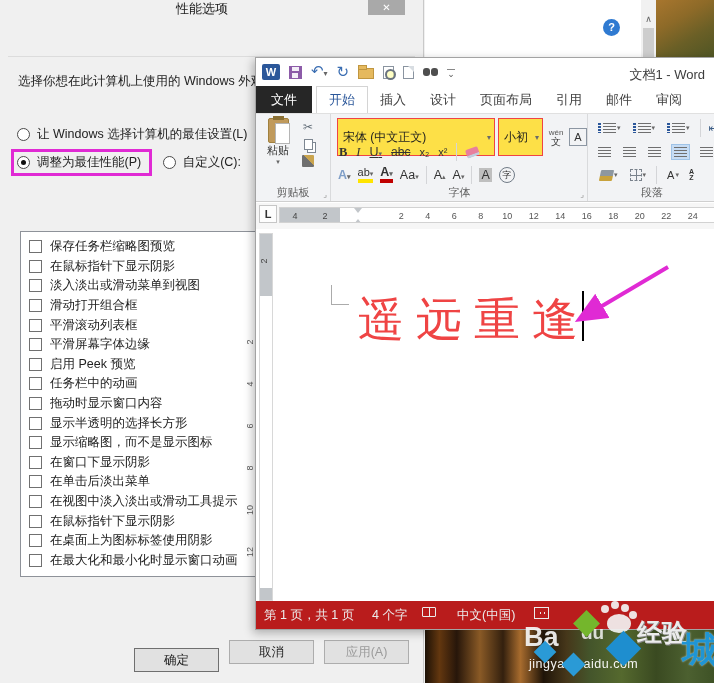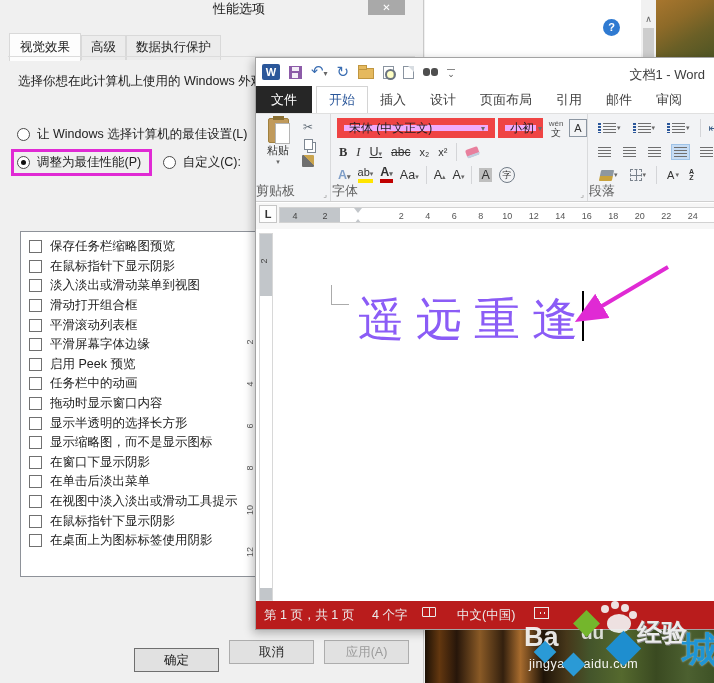--- a/index.html
+++ b/index.html
@@ -2,21 +2,21 @@
 <html><head>
 <meta charset="utf-8">
 <style>
   html,body{margin:0;padding:0;background:#d8d8d8;}
   .stage{position:relative;width:714px;height:683px;overflow:hidden;background:#f0f0f0;
          font-family:"Liberation Sans",sans-serif;color:#222;}
   .stage *{box-sizing:border-box;}
 
   
   .dlg{position:absolute;left:0;top:0;width:424px;height:683px;background:#f0f0f0;border-right:1px solid #c9c9c9;}
-  .dlg-title{position:absolute;left:176px;top:0;font-size:13px;color:#1b1b1b;white-space:nowrap;margin-left:37px;}
+  .dlg-title{position:absolute;left:176px;top:0;font-size:13px;color:#1b1b1b;white-space:nowrap;}
   .dlg-close{position:absolute;left:368px;top:0;width:37px;height:15px;background:#a9a9a9;color:#fff;
              font-size:10px;line-height:15px;text-align:center;}
   .tabs{position:absolute;left:9px;top:32px;display:flex;align-items:flex-end;}
   .tab{background:#ececec;border:1px solid #d9d9d9;border-bottom:none;padding:3px 9px 4px 9px;font-size:12.5px;color:#222;}
   .tab.active{background:#fdfdfd;padding:5px 10px 5px 10px;position:relative;top:1px;}
   .tab-line{position:absolute;left:8px;top:56px;width:407px;border-top:1px solid #dcdcdc;}
   .dlg-instr{position:absolute;left:18px;top:73px;width:237px;font-size:12.5px;white-space:nowrap;overflow:hidden;}
   .radio-group{position:absolute;left:11px;top:121px;}
   .radio-row{display:inline-flex;align-items:center;gap:7px;border:3px solid transparent;
              padding:2px 8px 2px 3px;margin-bottom:1px;font-size:12.5px;white-space:nowrap;}
@@ -65,33 +65,33 @@
   .i-bino i{width:7px;height:8px;background:#4e4e4e;border-radius:3px;}
   .i-more{color:#555;font-size:9px;border-top:1px solid #888;line-height:8px;margin-top:2px;}
 
   .w-tabs{position:absolute;left:0;top:28px;height:27px;display:flex;align-items:stretch;font-size:13px;}
   .w-tab{padding:0 12px;display:flex;align-items:center;color:#3f3f3f;white-space:nowrap;}
   .w-tab.file{background:#262626;color:#fff;padding:0 15px;}
   .w-tab.active{color:#2b579a;background:#fff;border:1px solid #d4d4d4;border-bottom:none;margin-left:4px;}
 
   .ribbon{position:absolute;left:0;top:55px;width:459px;height:89px;background:#f2f3f5;border-top:1px solid #e0e0e0;border-bottom:1px solid #cfcfcf;font-size:11px;}
   .grp{position:absolute;top:0;height:87px;border-right:1px solid #d9dadc;}
-  .grp-label{position:absolute;bottom:1px;left:0;right:0;text-align:left;color:#5f5f5f;font-size:13px;}
+  .grp-label{position:absolute;bottom:1px;left:0;right:0;text-align:center;color:#5f5f5f;font-size:11px;}
   .launch{position:absolute;bottom:2px;right:3px;color:#8a8a8a;font-size:8px;}
   .g-clip{left:0;width:75px;}
   .paste{position:absolute;left:6px;top:4px;width:32px;text-align:center;color:#333;}
   .i-clipbd{width:21px;height:25px;margin:0 auto;background:#c09a5c;border:1px solid #a0803e;border-radius:2px;position:relative;}
   .i-clipbd::before{content:"";position:absolute;left:4px;top:-3px;width:11px;height:4px;background:#8a7034;}
   .i-clipbd::after{content:"";position:absolute;left:6px;top:4px;width:13px;height:19px;background:#fff;border:1px solid #b5b5b5;}
   .clip-col{position:absolute;left:46px;top:6px;display:flex;flex-direction:column;gap:5px;align-items:center;}
   .i-cut{color:#5f6a75;font-size:12px;}
   .i-copy{width:9px;height:11px;border:1px solid #7d8691;background:#fff;box-shadow:3px 3px 0 -1px #fff,3px 3px 0 0 #7d8691;}
   .i-brush{width:12px;height:12px;background:linear-gradient(135deg,#caa44e 0 45%,#6f6f6f 45%);border-radius:1px;transform:rotate(90deg);}
   .g-font{left:76px;width:256px;}
-  .combo{height:20px;background:#f0abfc;border:7px solid #ef4444;display:flex;align-items:center;font-size:12px;color:#1d1d1d;padding:0 3px 0 5px;white-space:nowrap;}
+  .combo{height:38px;background:#fde047;border:1px solid #ef4444;display:flex;align-items:center;font-size:12px;color:#1d1d1d;padding:0 3px 0 5px;white-space:nowrap;}
   .combo .arr{margin-left:auto;color:#6a6a6a;font-size:8px;padding-left:4px;}
   .f-row1{position:absolute;left:5px;top:4px;display:flex;gap:3px;align-items:center;}
   .f-name{width:158px;}
   .f-size{width:45px;}
   .i-phon{width:20px;height:20px;text-align:center;line-height:8px;padding-top:2px;color:#333;}
   .i-phon b{font-size:8px;display:block;color:#555;font-weight:normal;}
   .i-phon span{font-size:10px;}
   .i-abox{width:18px;height:18px;border:1px solid #8c96a2;text-align:center;line-height:16px;font-size:11px;color:#333;}
   .f-row2{position:absolute;left:7px;top:29px;display:flex;gap:9px;align-items:center;height:18px;color:#333;}
   .f-row3{position:absolute;left:6px;top:51px;display:flex;gap:7px;align-items:center;height:20px;color:#333;}
@@ -140,21 +140,21 @@
   .vruler{position:absolute;left:3px;top:175px;width:14px;height:368px;background:#fff;border:1px solid #d8d8d8;}
   .vr-gray{position:absolute;left:0;top:0;width:12px;height:62px;background:#c2c6ca;}
   .vr-gray span{position:absolute;left:1px;top:22px;font-size:9px;color:#444;transform:rotate(-90deg);}
   .vr-gray2{position:absolute;left:0;bottom:0;width:12px;height:12px;background:#c2c6ca;}
   .vr-nums{position:absolute;left:0;top:87px;width:12px;height:252px;display:flex;flex-direction:column;}
   .vr-nums span{flex:1;text-align:center;font-size:9px;color:#555;transform:rotate(-90deg);}
 
   .docarea{position:absolute;left:17px;top:171px;right:0;bottom:28px;background:#fff;overflow:hidden;}
   .corner{position:absolute;left:58px;top:56px;width:18px;height:20px;border-left:1px solid #ababab;border-bottom:1px solid #ababab;}
   .doctext{position:absolute;left:85px;top:60px;font-family:"Liberation Serif","DejaVu Serif",serif;
-           font-size:46px;color:#8b5cf6;letter-spacing:12px;white-space:nowrap;}
+           font-size:46px;color:#ef4444;letter-spacing:12px;white-space:nowrap;}
   .caret{display:inline-block;width:2px;height:50px;background:#000;margin-left:-8px;vertical-align:-6px;}
   .arrow-svg{position:absolute;left:283px;top:30px;width:120px;height:75px;}
 
   .statusbar{position:absolute;left:0;bottom:0;width:515px;height:28px;background:#b91c1c;color:#ececec;font-size:12.5px;}
   .statusbar span{position:absolute;top:6px;white-space:nowrap;}
   .st-page{left:8px;}.st-words{left:116px;}.st-lang{left:201px;}
   .i-book{position:absolute;left:166px;top:8px;width:14px;height:10px;border:1px solid #ececec;border-radius:1px;}
   .i-book::before{content:"";position:absolute;left:6px;top:0;width:1px;height:8px;background:#ececec;}
   .i-ime{position:absolute;left:278px;top:7px;width:15px;height:12px;border:1px solid #ececec;
          background:repeating-linear-gradient(90deg,transparent 0 3px,#ececec 3px 4px) center/9px 2px no-repeat;}
@@ -181,34 +181,20 @@
 </style>
 </head>
 <body>
 
 <div class="stage">
 
   <div class="dlg">
     <div class="dlg-title">性能选项</div>
     <div class="dlg-close">✕</div>
 
-    <div class="tabs">
-
-        <div class="tab active">
-          <span>视觉效果</span>
-        </div>
-
-        <div class="tab">
-          <span>高级</span>
-        </div>
-
-        <div class="tab">
-          <span>数据执行保护</span>
-        </div>
-      </div>
     <div class="tab-line"></div>
 
     <div class="dlg-instr">选择你想在此计算机上使用的 Windows 外观和性能设置。</div>
 
     <div class="radio-group">
       
     
         <div class="radio-row">
           <span class="rad"></span>
           <span>让 Windows 选择计算机的最佳设置(L)</span>
@@ -305,20 +291,24 @@
         <div class="cb-row">
           <span class="cb"></span>
           <span>在鼠标指针下显示阴影</span>
         </div>
 
         <div class="cb-row">
           <span class="cb"></span>
           <span>在桌面上为图标标签使用阴影</span>
         </div>
 
+        <div class="cb-row">
+          <span class="cb"></span>
+          <span>在最大化和最小化时显示窗口动画</span>
+        </div>
       </div>
 
     <div class="btn ok">确定</div>
     <div class="btn apply">应用(A)</div>
     <div class="btn cancel">取消</div>
   </div>
 
   <div class="panel">
     <div class="help-circ">?</div>
     <div class="panel-scroll">

